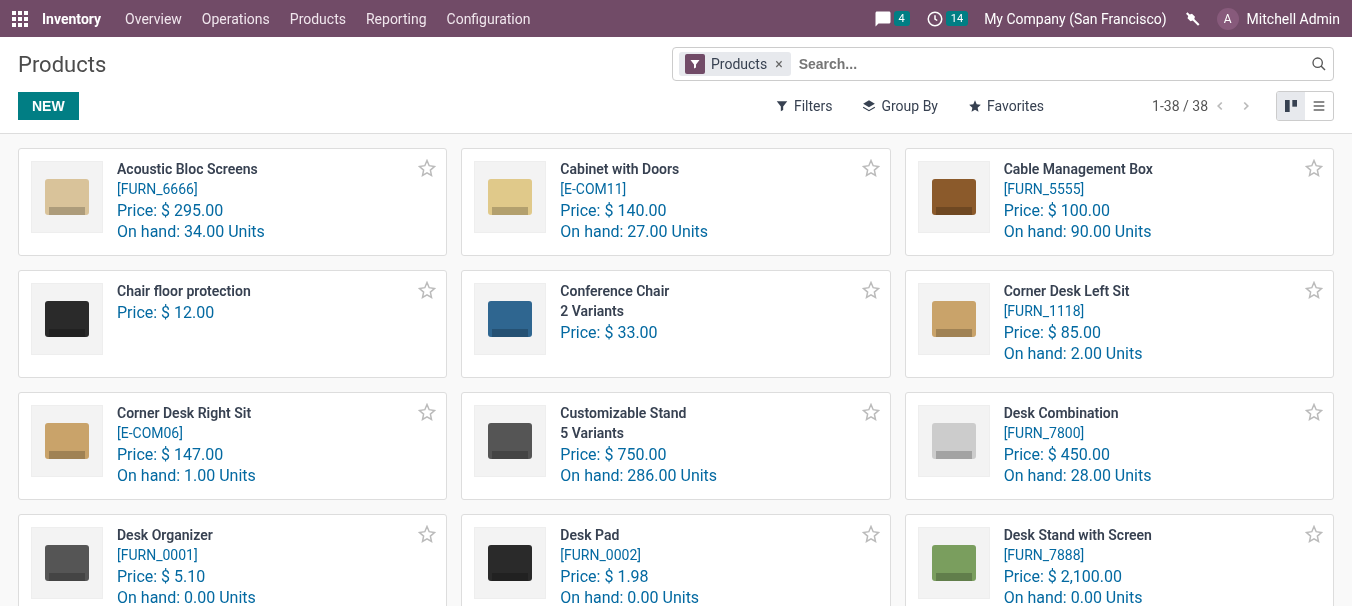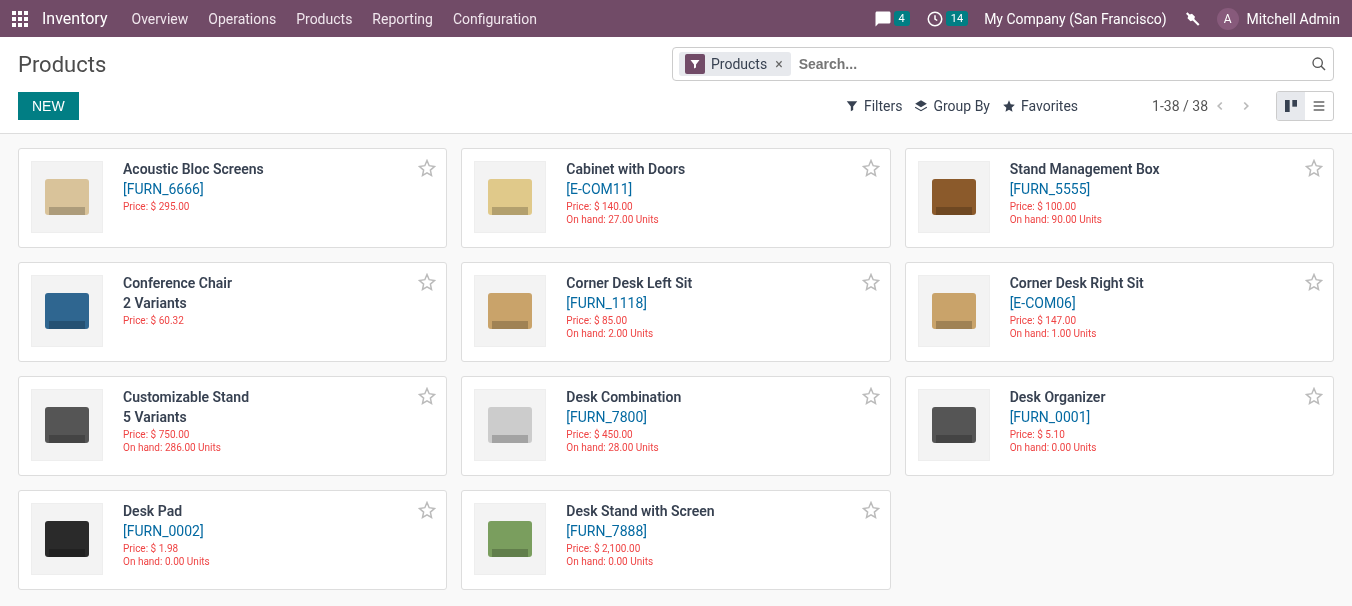--- a/index.html
+++ b/index.html
@@ -1,57 +1,57 @@
 <!DOCTYPE html>
 <html><head>
 <meta charset="utf-8">
 <style>
   * { box-sizing: border-box; margin: 0; padding: 0; }
   body { font-family: -apple-system, BlinkMacSystemFont, "Segoe UI", Roboto, sans-serif; font-size: 14px; color: #374151; background: #f9f9f9; width: 1352px; }
   
   .topbar { background: #714B67; height: 37px; display: flex; align-items: center; color: #fff; padding: 0 12px; }
   .apps-icon { display: grid; grid-template-columns: repeat(3, 4px); grid-template-rows: repeat(3, 4px); gap: 2px; margin-right: 14px; cursor: pointer; }
   .apps-icon span { background: #fff; width: 4px; height: 4px; }
-  .brand { font-size: 16px; font-weight: 400; margin-right: 24px; }
+  .brand { font-size: 14px; font-weight: 700; margin-right: 24px; }
   .nav { display: flex; gap: 20px; }
   .nav a { color: #f0e6ed; text-decoration: none; font-size: 14px; }
   .spacer { flex: 1; }
   .top-right { display: flex; align-items: center; gap: 16px; }
   .icon-badge { position: relative; display: flex; align-items: center; cursor: pointer; }
   .badge { background: #017E84; color: #fff; font-size: 11px; padding: 1px 5px; border-radius: 3px; margin-left: 2px; }
   .avatar { width: 22px; height: 22px; border-radius: 50%; background: #875A7B; display: flex; align-items: center; justify-content: center; color: #fff; font-size: 12px; }
   
   .toolbar-row1 { display: flex; align-items: center; padding: 10px 18px 0; background: #fff; }
   .page-title { font-size: 22px; color: #4c4c4c; }
   .search-area { margin-left: auto; display: flex; align-items: center; border: 1px solid #ccc; border-radius: 4px; height: 34px; width: 662px; padding: 0 6px; }
   .filter-chip { background: #e7e9ed; border-radius: 3px; display: flex; align-items: center; padding: 2px 6px; gap: 6px; }
   .filter-chip .chip-icon { background: #714B67; color: #fff; width: 20px; height: 20px; display:flex; align-items:center; justify-content:center; border-radius:2px; }
   .chip-close { color: #666; cursor: pointer; padding: 0 2px; }
   .search-input { border: none; outline: none; flex: 1; margin-left: 8px; font-size: 14px; font-weight: bold; }
   .search-mag { color: #666; }
   
   .toolbar-row2 { display: flex; align-items: center; padding: 10px 18px 12px; background: #fff; border-bottom: 1px solid #ddd; }
-  .new-btn { background: #017E84; color: #fff; border: none; padding: 6px 14px; font-size: 14px; cursor: pointer; font-weight: 400; }
-  .filter-btns { margin-left: auto; display: flex; gap: 12px; margin-right: 74px; }
+  .new-btn { background: #017E84; color: #fff; border: none; padding: 6px 14px; font-size: 14px; cursor: pointer; font-weight: 700; }
+  .filter-btns { margin-left: auto; display: flex; gap: 30px; margin-right: 108px; }
   .filter-btn { display: flex; align-items: center; gap: 5px; color: #374151; cursor: pointer; }
   .pager { display: flex; align-items: center; gap: 0; color: #555; }
   .pager-nav { display: flex; gap: 2px; }
   .pager-btn { width: 24px; height: 24px; display:flex; align-items:center; justify-content:center; color:#bbb; cursor:pointer; }
   .view-switch { display: flex; margin-left: 18px; border: 1px solid #ccc; border-radius: 3px; overflow: hidden; }
   .view-btn { width: 28px; height: 28px; display:flex; align-items:center; justify-content:center; cursor:pointer; color:#666; }
   .view-btn.active { background: #e7e9ed; color: #374151; }
   
   .cards { display: grid; grid-template-columns: repeat(3, 1fr); gap: 14px; padding: 14px 18px; }
-  .card { background: #fff; border: 1px solid #ddd; border-radius: 3px; padding: 12px; display: flex; gap: 20px; position: relative; min-height: 100px; }
+  .card { background: #fff; border: 1px solid #ddd; border-radius: 3px; padding: 12px; display: flex; gap: 14px; position: relative; min-height: 100px; }
   .card-img { width: 72px; height: 72px; background: #f3f3f3; border: 1px solid #eee; display:flex; align-items:center; justify-content:center; flex-shrink:0; }
   .card-img svg { width: 60px; height: 60px; }
   .card-body { flex: 1; }
   .card-title { font-weight: 600; color: #374151; margin-bottom: 4px; }
   .card-sub { color: #0369a1; margin-bottom: 4px; }
-  .card-line { color: #ef4444; margin-bottom: 2px; font-size: 10px; }
+  .card-line { color: #0369a1; margin-bottom: 2px; font-size: 16px; }
   .star { position: absolute; top: 10px; right: 10px; color: #bbb; cursor: pointer; }
   .variants { font-weight: 600; color: #374151; margin-bottom: 4px; }
   
   svg { display: block; }
 </style>
 </head>
 <body>
 
 <div class="topbar">
   <div class="apps-icon">
@@ -184,20 +184,21 @@
       <svg viewBox="0 0 60 60">
           <rect x="8" y="12" width="44" height="36" rx="3" fill="#d9c39a"></rect>
           <rect x="12" y="40" width="36" height="8" fill="rgba(0,0,0,0.2)"></rect>
         </svg>
     </div>
     <div class="card-body">
       <div class="card-title">Acoustic Bloc Screens</div>
       <div class="card-sub">[FURN_6666]</div>
 
       <div class="card-line">Price: $ 295.00</div>
+      <div class="card-line">On hand: 34.00 Units</div>
     </div>
     <span class="star">
       <svg width="18" height="18" viewBox="0 0 24 24" fill="none" stroke="#bbb" stroke-width="2">
           <path d="M12 2l2.9 6.9L22 10l-5.5 4.8L18 22l-6-3.5L6 22l1.5-7.2L2 10l7.1-1.1z"></path>
         </svg>
     </span>
   </div>
     <div class="card">
     <div class="card-img">
       <svg viewBox="0 0 60 60">
@@ -219,44 +220,63 @@
     </span>
   </div>
     <div class="card">
     <div class="card-img">
       <svg viewBox="0 0 60 60">
           <rect x="8" y="12" width="44" height="36" rx="3" fill="#8b5a2b"></rect>
           <rect x="12" y="40" width="36" height="8" fill="rgba(0,0,0,0.2)"></rect>
         </svg>
     </div>
     <div class="card-body">
-      <div class="card-title">Stand Management Box</div>
+      <div class="card-title">Cable Management Box</div>
       <div class="card-sub">[FURN_5555]</div>
 
       <div class="card-line">Price: $ 100.00</div>
       <div class="card-line">On hand: 90.00 Units</div>
     </div>
     <span class="star">
       <svg width="18" height="18" viewBox="0 0 24 24" fill="none" stroke="#bbb" stroke-width="2">
           <path d="M12 2l2.9 6.9L22 10l-5.5 4.8L18 22l-6-3.5L6 22l1.5-7.2L2 10l7.1-1.1z"></path>
         </svg>
     </span>
   </div>
     <div class="card">
     <div class="card-img">
       <svg viewBox="0 0 60 60">
+          <rect x="8" y="12" width="44" height="36" rx="3" fill="#2a2a2a"></rect>
+          <rect x="12" y="40" width="36" height="8" fill="rgba(0,0,0,0.2)"></rect>
+        </svg>
+    </div>
+    <div class="card-body">
+      <div class="card-title">Chair floor protection</div>
+
+      <div class="card-line">Price: $ 12.00</div>
+
+    </div>
+    <span class="star">
+      <svg width="18" height="18" viewBox="0 0 24 24" fill="none" stroke="#bbb" stroke-width="2">
+          <path d="M12 2l2.9 6.9L22 10l-5.5 4.8L18 22l-6-3.5L6 22l1.5-7.2L2 10l7.1-1.1z"></path>
+        </svg>
+    </span>
+  </div>
+    <div class="card">
+    <div class="card-img">
+      <svg viewBox="0 0 60 60">
           <rect x="8" y="12" width="44" height="36" rx="3" fill="#2f6690"></rect>
           <rect x="12" y="40" width="36" height="8" fill="rgba(0,0,0,0.2)"></rect>
         </svg>
     </div>
     <div class="card-body">
       <div class="card-title">Conference Chair</div>
 
       <div class="variants">2 Variants</div>
-      <div class="card-line">Price: $ 60.32</div>
+      <div class="card-line">Price: $ 33.00</div>
     </div>
     <span class="star">
       <svg width="18" height="18" viewBox="0 0 24 24" fill="none" stroke="#bbb" stroke-width="2">
           <path d="M12 2l2.9 6.9L22 10l-5.5 4.8L18 22l-6-3.5L6 22l1.5-7.2L2 10l7.1-1.1z"></path>
         </svg>
     </span>
   </div>
     <div class="card">
     <div class="card-img">
       <svg viewBox="0 0 60 60">

